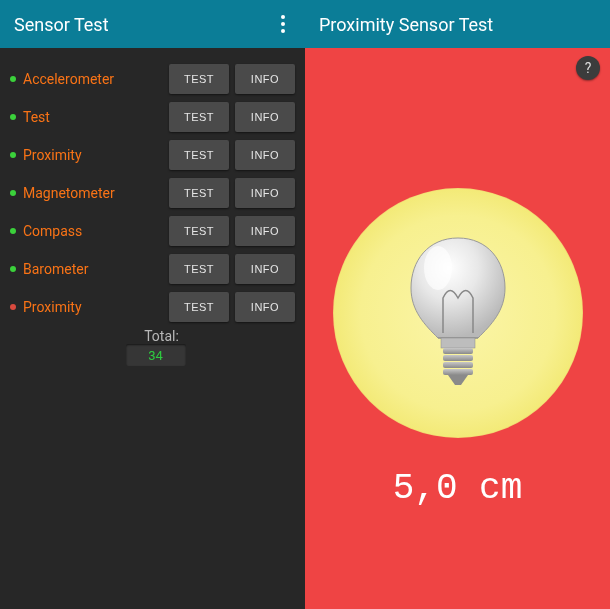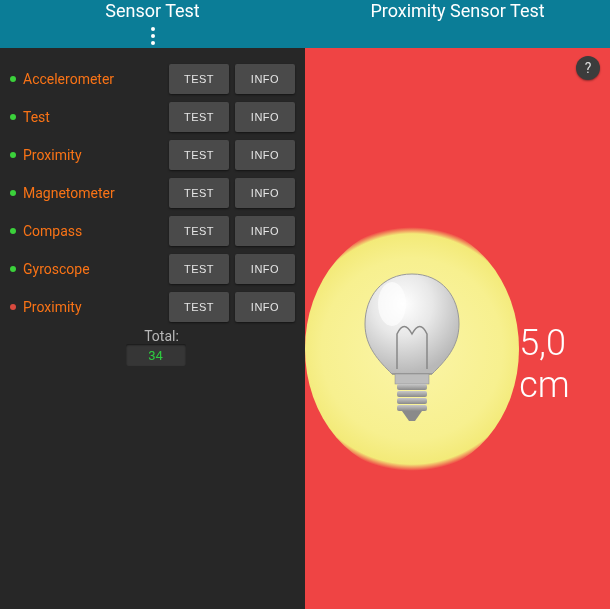--- a/index.html
+++ b/index.html
@@ -1,37 +1,37 @@
 <!DOCTYPE html>
 <html><head>
 <meta charset="utf-8">
 <style>
   * { box-sizing: border-box; margin: 0; padding: 0; }
   html, body { width: 610px; height: 609px; font-family: Roboto, Arial, sans-serif; overflow: hidden; }
   .app { display: flex; width: 100%; height: 100%; }
   .pane { display: flex; flex-direction: column; }
   .pane-left { width: 50%; background: #272727; }
   .pane-right { width: 50%; background: #ef4444; position: relative; }
-  .appbar { height: 48px; background: #0b7d97; display: flex; align-items: center; padding: 0 14px; color: #ffffff; font-size: 18px; font-weight: 400; flex-direction: column; }
+  .appbar { height: 48px; background: #0b7d97; display: flex; align-items: center; padding: 0 14px; color: #ffffff; font-size: 18px; font-weight: 400; }
   .appbar .spacer { flex: 1; }
   .menu-dots { display: flex; flex-direction: column; gap: 3px; padding: 6px; cursor: pointer; }
   .menu-dots span { width: 4px; height: 4px; background: #fff; border-radius: 50%; }
   .sensor-list { padding: 12px 10px 0 10px; }
   .row { display: flex; align-items: center; height: 38px; }
   .bullet { width: 6px; height: 6px; border-radius: 50%; margin-right: 7px; flex: 0 0 auto; }
   .bullet.green { background: #3bd13b; }
   .bullet.red { background: #d94a3e; }
   .label { flex: 1; color: #f97316; font-size: 14px; }
   .btn { width: 60px; height: 30px; margin-left: 6px; background: #4a4a4a; color: #e6e6e6; font-size: 11px; letter-spacing: 0.5px; display: flex; align-items: center; justify-content: center; border-radius: 2px; box-shadow: 0 1px 2px rgba(0,0,0,.5); cursor: pointer; border: none; }
   .total-row { display: flex; align-items: center; height: 38px; margin-top: 2px; flex-direction: column; }
   .total-label { flex: 1; color: #b8b8b8; font-size: 14px; padding-left: 18px; }
   .total-box { width: 60px; height: 30px; margin-left: 6px; background: #363636; color: #2ecc40; font-size: 13px; display: flex; align-items: center; justify-content: center; border-radius: 2px; box-shadow: inset 0 1px 2px rgba(0,0,0,.6); }
   .total-spacer { width: 60px; margin-left: 6px; }
   .help-btn { position: absolute; top: 56px; right: 10px; width: 24px; height: 24px; border-radius: 50%; background: #3c3c3c; color: #ddd; font-size: 14px; display: flex; align-items: center; justify-content: center; cursor: pointer; box-shadow: 0 1px 2px rgba(0,0,0,.4); }
-  .bulb-area { flex: 1; display: flex; flex-direction: row; align-items: center; justify-content: center; padding-top: 40px; }
+  .bulb-area { flex: 1; display: flex; flex-direction: column; align-items: center; justify-content: center; padding-top: 40px; font-family: Liberation Mono, monospace; }
   .glow { width: 250px; height: 250px; border-radius: 50%; background: radial-gradient(circle, #fbf5a8 0%, #f7f08f 55%, #f3ea78 70%, rgba(243,234,120,0) 74%); display: flex; align-items: center; justify-content: center; }
   .reading { color: #ffffff; font-size: 36px; font-weight: 300; margin-top: 30px; }
 </style>
 </head>
 <body>
 
 <div class="app">
   <div class="pane pane-left">
     <div class="appbar">
       <span>Sensor Test</span>
@@ -68,21 +68,21 @@
           <button class="btn">INFO</button>
         </div>
         <div class="row">
           <span class="bullet green"></span>
           <span class="label">Compass</span>
           <button class="btn">TEST</button>
           <button class="btn">INFO</button>
         </div>
         <div class="row">
           <span class="bullet green"></span>
-          <span class="label">Gyroscope</span>
+          <span class="label">Barometer</span>
           <button class="btn">TEST</button>
           <button class="btn">INFO</button>
         </div>
         <div class="row">
           <span class="bullet red"></span>
           <span class="label">Proximity</span>
           <button class="btn">TEST</button>
           <button class="btn">INFO</button>
         </div>
         <div class="total-row">

